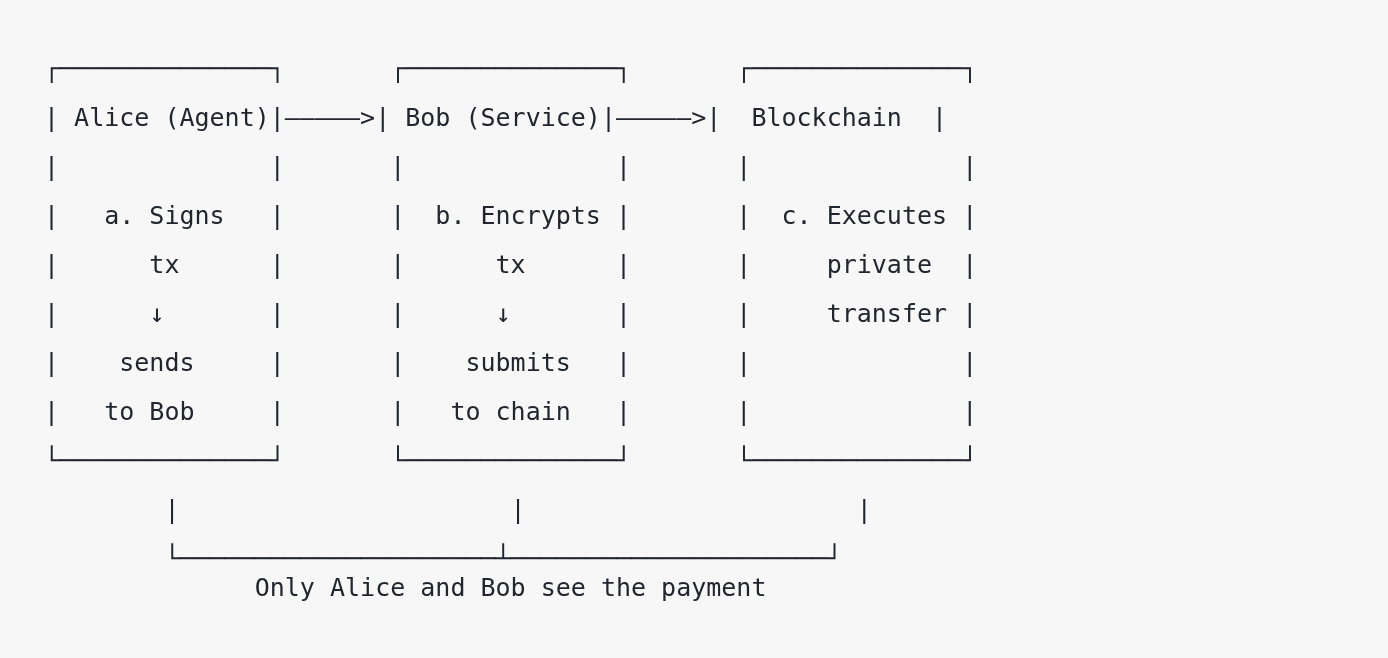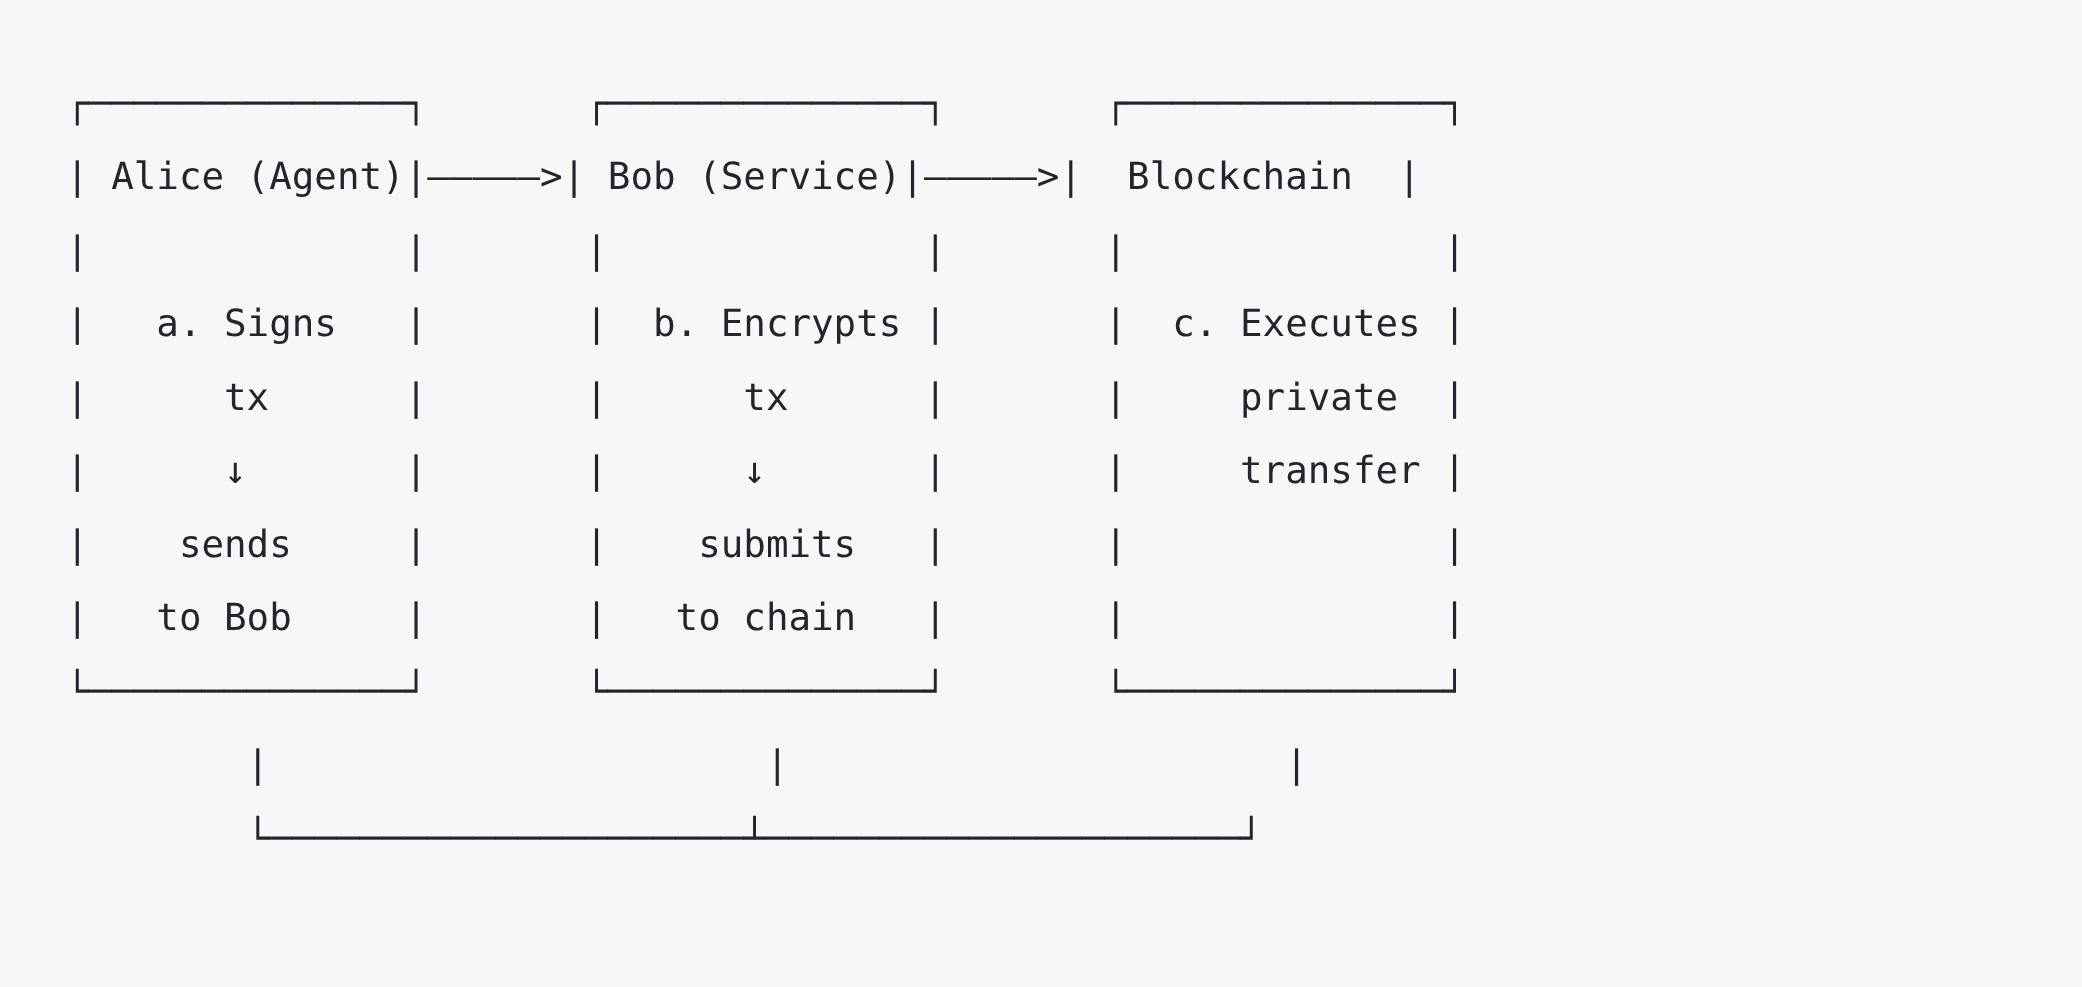--- a/index.html
+++ b/index.html
@@ -66,14 +66,15 @@
     white-space: pre;
   }
 </style>
 </head>
 <body>
 
 <div id="diagram-root">
 
   <pre class="ascii-canvas"><span class="art-line">┌──────────────┐       ┌──────────────┐       ┌──────────────┐</span><span class="art-line">| Alice (Agent)|—————&gt;| Bob (Service)|—————&gt;|  Blockchain  |</span><span class="art-line">|              |       |              |       |              |</span><span class="art-line">|   a. Signs   |       |  b. Encrypts |       |  c. Executes |</span><span class="art-line">|      tx      |       |      tx      |       |     private  |</span><span class="art-line">|      ↓       |       |      ↓       |       |     transfer |</span><span class="art-line">|    sends     |       |    submits   |       |              |</span><span class="art-line">|   to Bob     |       |   to chain   |       |              |</span><span class="art-line">└──────────────┘       └──────────────┘       └──────────────┘</span><span class="art-line">        |                      |                      |</span><span class="art-line">        └─────────────────────┴─────────────────────┘</span></pre>
 
+  <pre class="caption-canvas"><span class="art-line">              Only Alice and Bob see the payment</span></pre>
 
 </div>
 
 </body></html>

